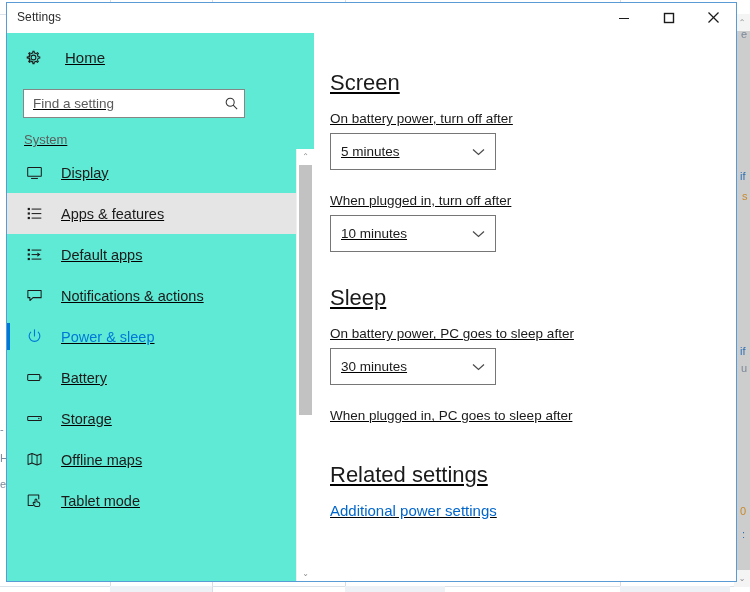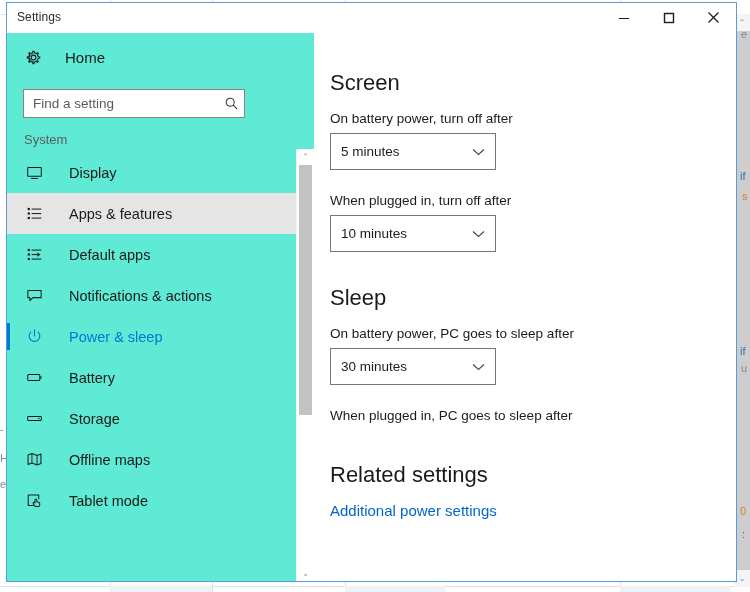--- a/index.html
+++ b/index.html
@@ -85,20 +85,21 @@
     left: 6px;
     top: 2px;
     width: 731px;
     height: 580px;
     background: #ffffff;
     border: 1px solid #5b9bd5;
     box-sizing: border-box;
     display: flex;
     flex-direction: column;
     overflow: hidden;
+    text-decoration: underline;
   }
 
   .titlebar {
     position: relative;
     height: 30px;
     flex: 0 0 30px;
     background: #ffffff;
     display: flex;
     align-items: flex-start;
   }
@@ -241,21 +242,21 @@
   .nav-item.selected .sel-bar { display: block; }
   .nav-icon {
     width: 22px;
     display: flex;
     align-items: center;
     justify-content: center;
     color: #1b1b1b;
     flex: 0 0 22px;
   }
   .nav-label {
-    margin-left: 24px;
+    margin-left: 16px;
     font-size: 14.5px;
     color: #1b1b1b;
     white-space: nowrap;
   }
 
   
   .nav-scrollbar {
     position: relative;
     width: 17px;
     flex: 0 0 17px;

